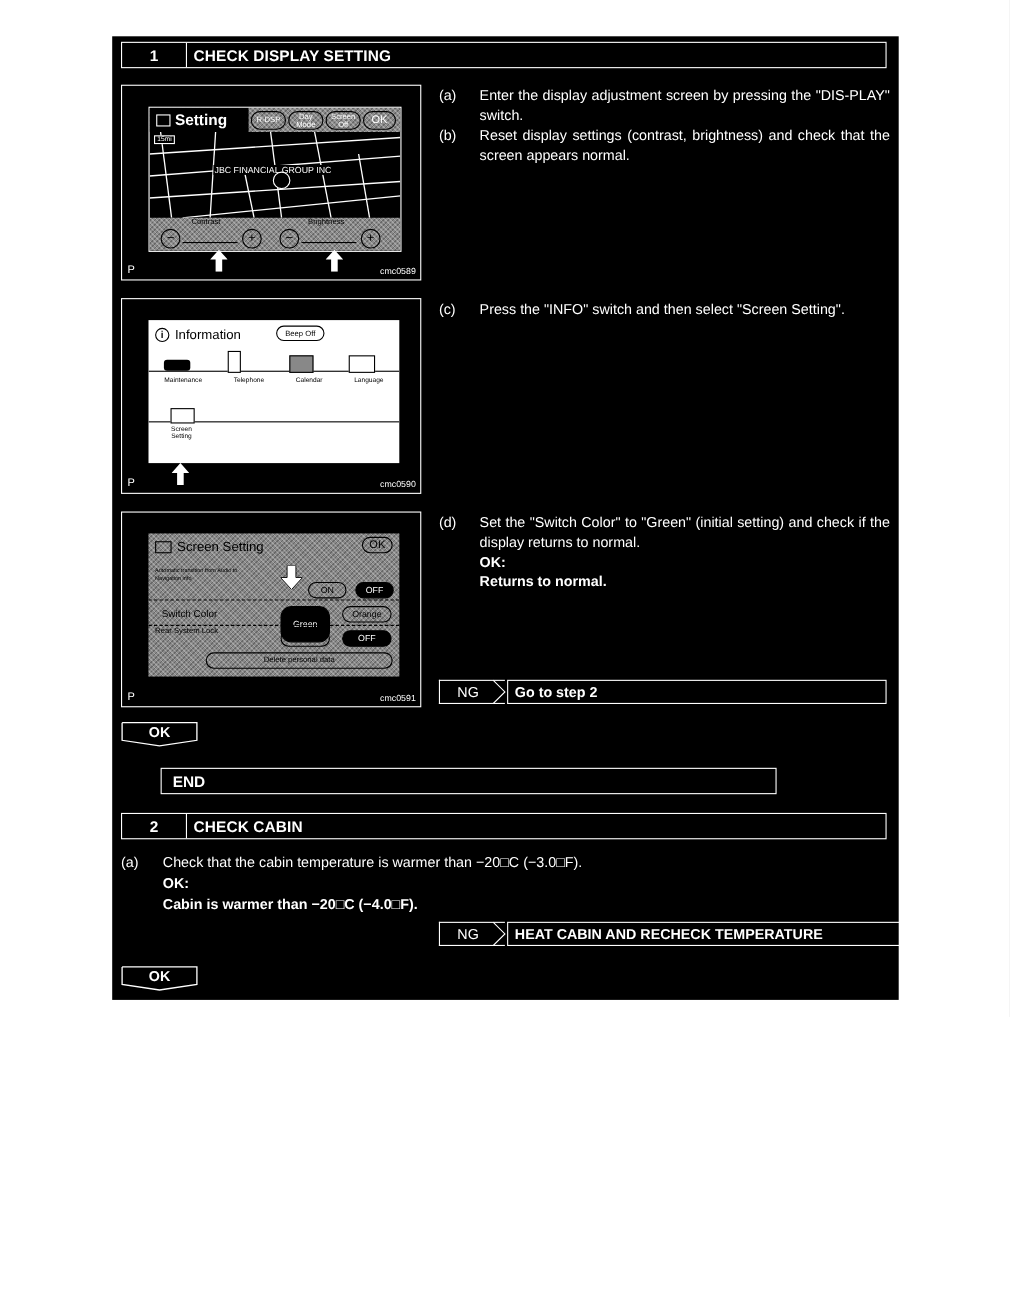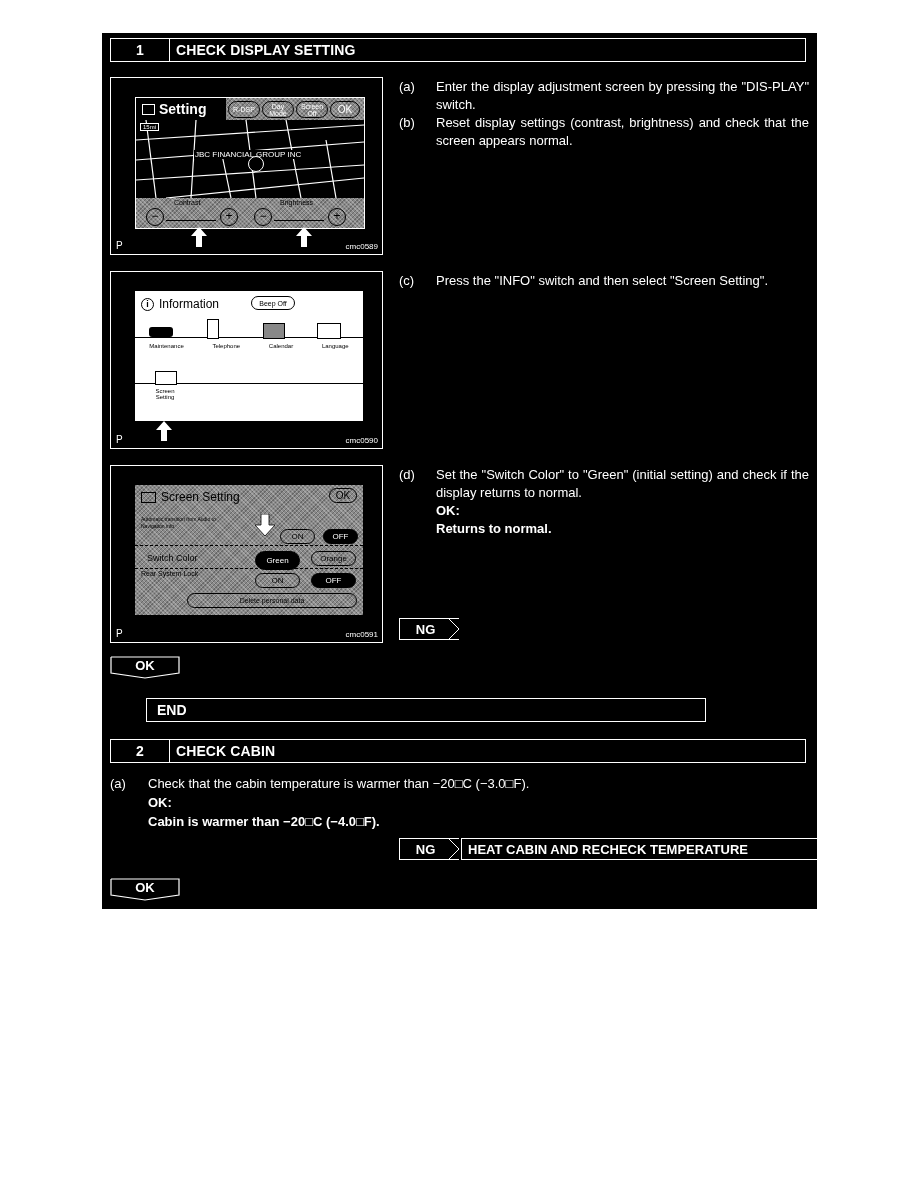--- a/index.html
+++ b/index.html
@@ -14,21 +14,21 @@
   .figure .p{position:absolute;left:5px;bottom:3px;font-size:10px;}
   .figure .code{position:absolute;right:4px;bottom:3px;font-size:8px;}
   .screen{position:absolute;left:24px;top:19px;width:228px;height:130px;overflow:hidden;}
   .noise{background-color:#8a8a8a;background-image:repeating-linear-gradient(45deg,rgba(255,255,255,.25) 0 1px,transparent 1px 3px),repeating-linear-gradient(-45deg,rgba(0,0,0,.25) 0 1px,transparent 1px 3px);}
   .steptext{position:absolute;left:297px;width:410px;font-size:13px;line-height:18px;}
   .steptext .row{display:flex;text-align:justify;}
   .steptext .lbl{width:37px;flex:none;}
   .steptext .txt{flex:1;}
   .bold{font-weight:bold;}
   .ngbox{position:absolute;display:flex;align-items:center;height:22px;}
-  .ng{position:relative;width:60px;height:22px;border:1px solid #fff;border-right:none;box-sizing:border-box;display:flex;align-items:center;justify-content:center;font-weight:bold;font-size:13px;padding-right:8px;}
+  .ng{position:relative;width:60px;height:22px;border:1px solid #fff;border-right:none;box-sizing:border-box;display:flex;align-items:center;justify-content:center;font-weight:normal;font-size:13px;padding-right:8px;}
   .ng svg{position:absolute;right:-1px;top:-1px;}
   .ngtarget{height:22px;border:1px solid #fff;box-sizing:border-box;display:flex;align-items:center;padding-left:6px;font-weight:bold;font-size:13px;margin-left:2px;}
   .okbox{position:absolute;left:8px;width:70px;height:24px;}
   .okbox span{position:absolute;left:0;top:2px;width:70px;text-align:center;font-weight:bold;font-size:13px;}
   .btnpill{position:absolute;border:1px solid #000;border-radius:10px;font-size:7px;display:flex;align-items:center;justify-content:center;text-align:center;line-height:7px;box-sizing:border-box;}
   .arrow{position:absolute;}
 </style>
 </head>
 <body>
 
@@ -139,21 +139,21 @@
       <div class="abs" style="left:6px;top:5px;display:flex;align-items:center;">
         <span style="display:inline-block;width:13px;height:9px;border:1px solid #000;margin-right:5px;"></span>
         <span style="font-size:12px;">Screen Setting</span>
       </div>
       <div class="btnpill" style="left:194px;top:3px;width:28px;height:15px;font-size:10px;">OK</div>
       <div class="abs" style="left:6px;top:31px;width:95px;font-size:5px;line-height:7px;">Automatic transition from Audio to Navigation info</div>
       <div class="btnpill" style="left:145px;top:44px;width:35px;height:15px;font-size:8px;">ON</div>
       <div class="btnpill" style="left:188px;top:44px;width:35px;height:15px;font-size:8px;background:#000;color:#fff;">OFF</div>
       <div class="abs" style="left:0;top:60px;width:228px;border-top:1px dashed #000;"></div>
       <div class="abs" style="left:12px;top:68px;font-size:9px;">Switch Color</div>
-      <div class="btnpill" style="left:120px;top:66px;width:45px;height:19px;font-size:8px;background:#000;color:#fff;">Green</div>
+      <div class="btnpill" style="left:120px;top:66px;width:45px;height:33px;font-size:8px;background:#000;color:#fff;">Green</div>
       <div class="btnpill" style="left:176px;top:66px;width:45px;height:15px;font-size:8px;">Orange</div>
       <div class="abs" style="left:0;top:83px;width:228px;border-top:1px dashed #000;"></div>
       <div class="abs" style="left:6px;top:85px;font-size:7px;">Rear System Lock</div>
       <div class="btnpill" style="left:120px;top:88px;width:45px;height:15px;font-size:8px;">ON</div>
       <div class="btnpill" style="left:176px;top:88px;width:45px;height:15px;font-size:8px;background:#000;color:#fff;">OFF</div>
       <div class="btnpill" style="left:52px;top:108px;width:170px;height:15px;font-size:7px;">Delete personal data</div>
     </div>
     <svg class="arrow" style="left:144px;top:48px;" width="20" height="22">
         <polygon points="6,0 14,0 14,11 20,11 10,22 0,11 6,11" fill="#fff" stroke="#000" stroke-width="0.8"></polygon>
       </svg>
@@ -176,20 +176,21 @@
       </div>
   </div>
 
   <div class="ngbox" style="left:297px;top:585px;">
     <div class="ng">
       <span>NG</span>
       <svg width="12" height="22">
           <polyline points="0,0 11,11 0,22" fill="none" stroke="#fff" stroke-width="1"></polyline>
         </svg>
     </div>
+    <div class="ngtarget" style="width:345px;">Go to step 2</div>
   </div>
 
   <div class="okbox" style="top:623px;">
     <svg width="70" height="24">
         <polyline points="1,1 69,1 69,17 35,22 1,17 1,1" fill="none" stroke="#fff" stroke-width="1.2"></polyline>
       </svg>
     <span>OK</span>
   </div>
 
   <div class="endbox" style="top:665px;">END</div>

